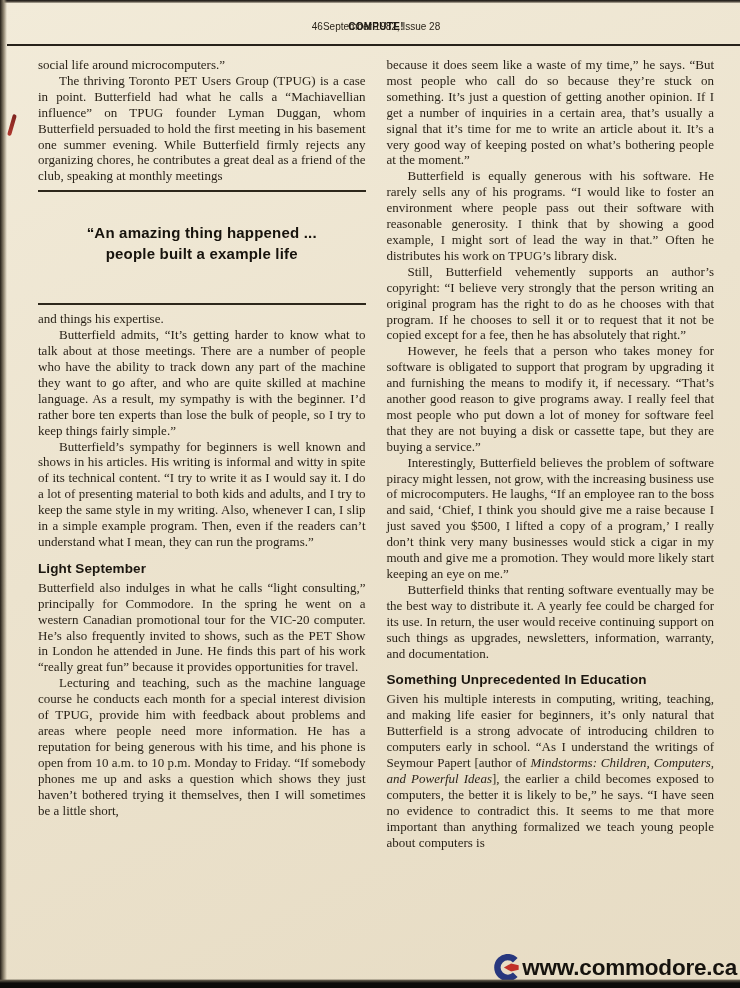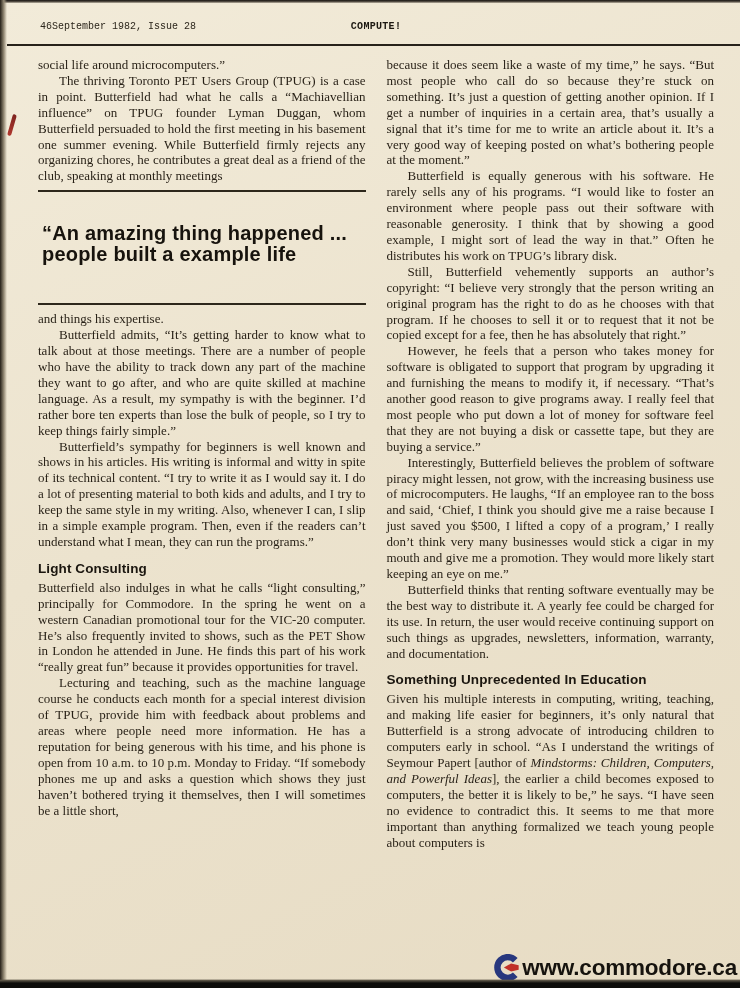--- a/index.html
+++ b/index.html
@@ -23,22 +23,22 @@
   .edge-left {
     position: absolute; top: 0; left: 0; bottom: 0; width: 7px;
     background: linear-gradient(90deg, #241f17, #948a75 55%, rgba(0,0,0,0));
   }
   .edge-bottom {
     position: absolute; left: 0; right: 0; bottom: 0; height: 9px;
     background: linear-gradient(to top, #0d0c0a 55%, #5e5748 85%, rgba(0,0,0,0));
   }
   .page-header {
     position: absolute; top: 21px; left: 40px; right: 28px;
-    display: flex; justify-content: flex-start; align-items: baseline;
-    font-family: Liberation Mono, monospace;
+    display: flex; justify-content: center; align-items: baseline;
+    font-family: Liberation Sans, sans-serif;
     font-size: 10px; color: #2c261c;
   }
   .magazine-title {
     position: absolute; left: 50%; transform: translateX(-50%);
     font-weight: bold; font-size: 10px; letter-spacing: .3px; color: #1d1912;
   }
   .header-rule {
     position: absolute; top: 44px; left: 7px; right: 0;
     border-top: 2.5px solid #27221a;
   }
@@ -66,23 +66,24 @@
     font-weight: bold; font-size: 13.5px; line-height: 16px;
     margin: 11px 0 3px; text-align: left; color: #1b160f;
     letter-spacing: .1px;
   }
   .quote-rule {
     border-top: 2px solid #2d271b;
     margin: 6px 0;
   }
   .pullquote {
     padding: 25px 4px 33px;
+    text-align: center;
     font-family: "Liberation Sans", sans-serif;
     font-weight: bold;
-    font-size: 20px; line-height: 20.5px;
+    font-size: 15px; line-height: 20.5px;
     letter-spacing: .2px;
     color: #17130d;
   }
   .watermark {
     position: absolute; right: 3px; bottom: 7px;
     display: flex; align-items: center; gap: 1px;
     font-family: "Liberation Sans", sans-serif;
     font-weight: bold; font-size: 22.5px; letter-spacing: -0.2px;
     color: #16130e;
   }
@@ -110,21 +111,21 @@
         <p class="para indent">The thriving Toronto PET Users Group (TPUG) is a case in point. Butterfield had what he calls a “Machiavellian influence” on TPUG founder Lyman Duggan, whom Butterfield persuaded to hold the first meeting in his basement one summer evening. While Butterfield firmly rejects any organizing chores, he contributes a great deal as a friend of the club, speaking at monthly meetings</p>
         <div class="quote-rule"></div>
         <div class="pullquote">
           <div>“An amazing thing happened ...</div>
           <div>people built a example life</div>
         </div>
         <div class="quote-rule"></div>
         <p class="para">and things his expertise.</p>
         <p class="para indent">Butterfield admits, “It’s getting harder to know what to talk about at those meetings. There are a number of people who have the ability to track down any part of the machine they want to go after, and who are quite skilled at machine language. As a result, my sympathy is with the beginner. I’d rather bore ten experts than lose the bulk of people, so I try to keep things fairly simple.”</p>
         <p class="para indent">Butterfield’s sympathy for beginners is well known and shows in his articles. His writing is informal and witty in spite of its technical content. “I try to write it as I would say it. I do a lot of presenting material to both kids and adults, and I try to keep the same style in my writing. Also, whenever I can, I slip in a simple example program. Then, even if the readers can’t understand what I mean, they can run the programs.”</p>
-        <h3 class="section-heading">Light Consulting</h3>
+        <h3 class="section-heading">Light September</h3>
         <p class="para">Butterfield also indulges in what he calls “light consulting,” principally for Commodore. In the spring he went on a western Canadian promotional tour for the VIC-20 computer. He’s also frequently invited to shows, such as the PET Show in London he attended in June. He finds this part of his work “really great fun” because it provides opportunities for travel.</p>
         <p class="para indent">Lecturing and teaching, such as the machine language course he conducts each month for a special interest division of TPUG, provide him with feedback about problems and areas where people need more information. He has a reputation for being generous with his time, and his phone is open from 10 a.m. to 10 p.m. Monday to Friday. “If somebody phones me up and asks a question which shows they just haven’t bothered trying it themselves, then I will sometimes be a little short,</p>
       </div>
     <div class="column">
         <p class="para">because it does seem like a waste of my time,” he says. “But most people who call do so because they’re stuck on something. It’s just a question of getting another opinion. If I get a number of inquiries in a certain area, that’s usually a signal that it’s time for me to write an article about it. It’s a very good way of keeping posted on what’s bothering people at the moment.”</p>
         <p class="para indent">Butterfield is equally generous with his software. He rarely sells any of his programs. “I would like to foster an environment where people pass out their software with reasonable generosity. I think that by showing a good example, I might sort of lead the way in that.” Often he distributes his work on TPUG’s library disk.</p>
         <p class="para indent">Still, Butterfield vehemently supports an author’s copyright: “I believe very strongly that the person writing an original program has the right to do as he chooses with that program. If he chooses to sell it or to request that it not be copied except for a fee, then he has absolutely that right.”</p>
         <p class="para indent">However, he feels that a person who takes money for software is obligated to support that program by upgrading it and furnishing the means to modify it, if necessary. “That’s another good reason to give programs away. I really feel that most people who put down a lot of money for software feel that they are not buying a disk or cassette tape, but they are buying a service.”</p>
         <p class="para indent">Interestingly, Butterfield believes the problem of software piracy might lessen, not grow, with the increasing business use of microcomputers. He laughs, “If an employee ran to the boss and said, ‘Chief, I think you should give me a raise because I just saved you $500, I lifted a copy of a program,’ I really don’t think very many businesses would stick a cigar in my mouth and give me a promotion. They would more likely start keeping an eye on me.”</p>
         <p class="para indent">Butterfield thinks that renting software eventually may be the best way to distribute it. A yearly fee could be charged for its use. In return, the user would receive continuing support on such things as upgrades, newsletters, information, warranty, and documentation.</p>

